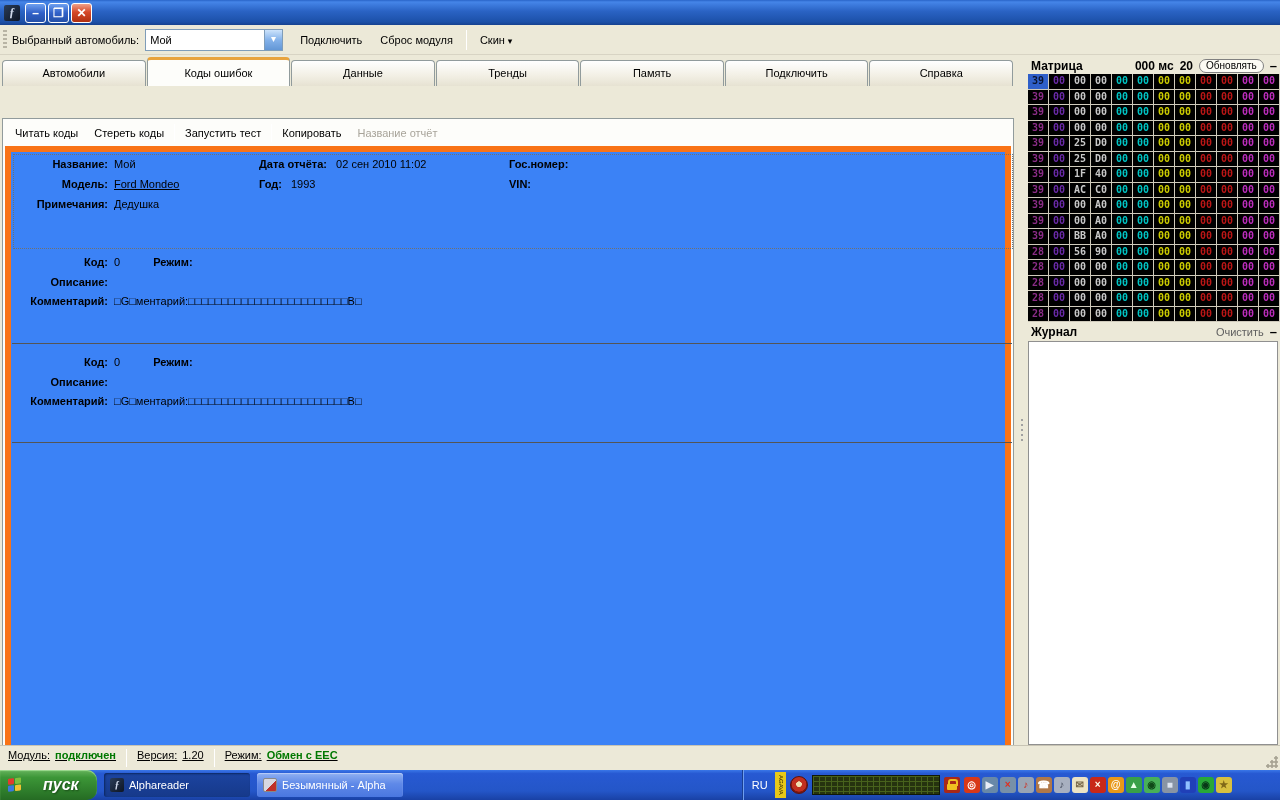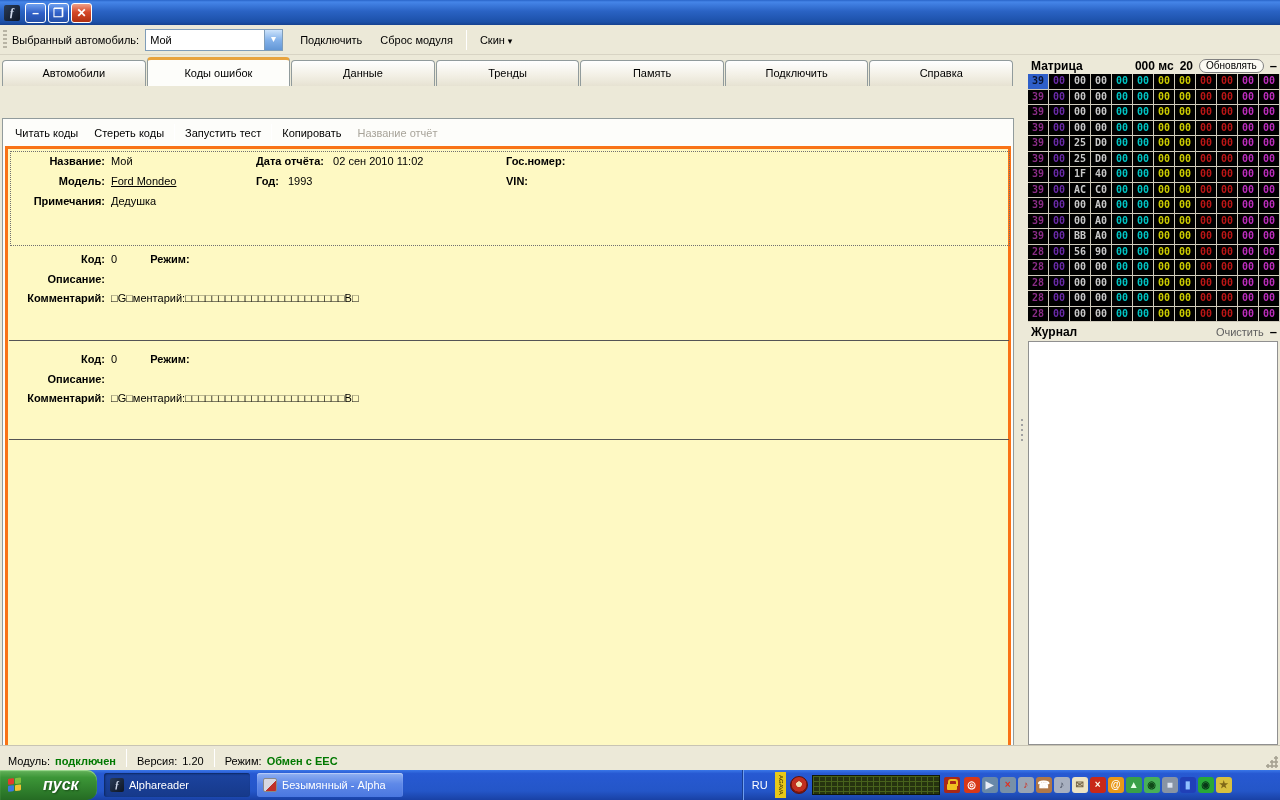--- a/index.html
+++ b/index.html
@@ -40,21 +40,21 @@
   .tab.active { margin-top:0; border-top:3px solid #e8a33d; background:#fdfdfa; line-height:26px; font-weight:normal; }
 
   
   .tab-page { position:absolute; left:2px; top:86px; width:1012px; height:659px;
     border:1px solid #919b9c; background:#fdfdfa;margin-top:32px; }
   .subtoolbar { position:absolute; left:0; top:0; width:100%; height:27px; display:flex; align-items:center; padding-left:4px; }
   .act { padding:4px 8px; }
   .act.disabled { color:#a8a49a; }
   .act-sep { width:1px; height:18px; background:#d6d2c2; border-right:1px solid #fff; margin:0 2px; }
 
-  .content { position:absolute; left:2px; right:2px; top:27px; bottom:2px; border:3px solid #f97316; background:#fef9c3; }
+  .content { position:absolute; left:2px; right:2px; top:27px; bottom:2px; border:6px solid #f97316; background:#3b82f6; }
   .dotted-box { position:absolute; left:2px; top:2px; width:1000px; height:95px; border:1px dotted #707070; }
   .frow { position:absolute; height:16px; white-space:nowrap; }
   .flabel { display:inline-block; width:97px; text-align:right; font-weight:bold; }
   .fval { margin-left:6px; }
   .blabel { font-weight:bold; }
   .sepline { position:absolute; left:1px; width:1000px; height:1px; background:#555; }
 
   
   .splitter { position:absolute; left:1018px; top:114px; width:8px; height:631px; display:flex;
     flex-direction:column; justify-content:center; align-items:center; gap:3px; }
@@ -76,21 +76,21 @@
     font:bold 10px "DejaVu Sans Mono",monospace; text-align:center; line-height:14px; }
   .mcell.sel { background:#2f5fc9; color:#0a1430 !important; }
 
   .journal-hdr { margin-top:1px; }
   .journal-clear { color:#606060; font-size:11px; }
   .journal-body { width:250px; height:404px; border:1px solid #909090; background:#fff; margin-top:1px; }
 
   
   .statusbar { position:absolute; left:0; top:745px; width:1280px; height:25px; background:#ece9d8;
     border-top:1px solid #c8c4b4; display:flex; align-items:center; padding-left:8px; }
-  .st-item { display:flex; align-items:flex-end; padding:0 10px 0 0; height:18px; }
+  .st-item { display:flex; align-items:flex-start; padding:0 10px 0 0; height:18px;text-decoration:underline; }
   .st-sep { width:1px; height:18px; background:#c8c4b4; border-right:1px solid #fff; margin-right:10px; }
   .st-ok { font-weight:bold; margin-left:5px; }
   .st-val { margin-left:5px; }
   .resize-grip { position:absolute; right:2px; bottom:2px; width:13px; height:13px;
     background:
       radial-gradient(circle at 11px 11px,#a8a494 1.5px,transparent 2px),
       radial-gradient(circle at 7px 11px,#a8a494 1.5px,transparent 2px),
       radial-gradient(circle at 11px 7px,#a8a494 1.5px,transparent 2px),
       radial-gradient(circle at 3px 11px,#a8a494 1.5px,transparent 2px),
       radial-gradient(circle at 7px 7px,#a8a494 1.5px,transparent 2px),

